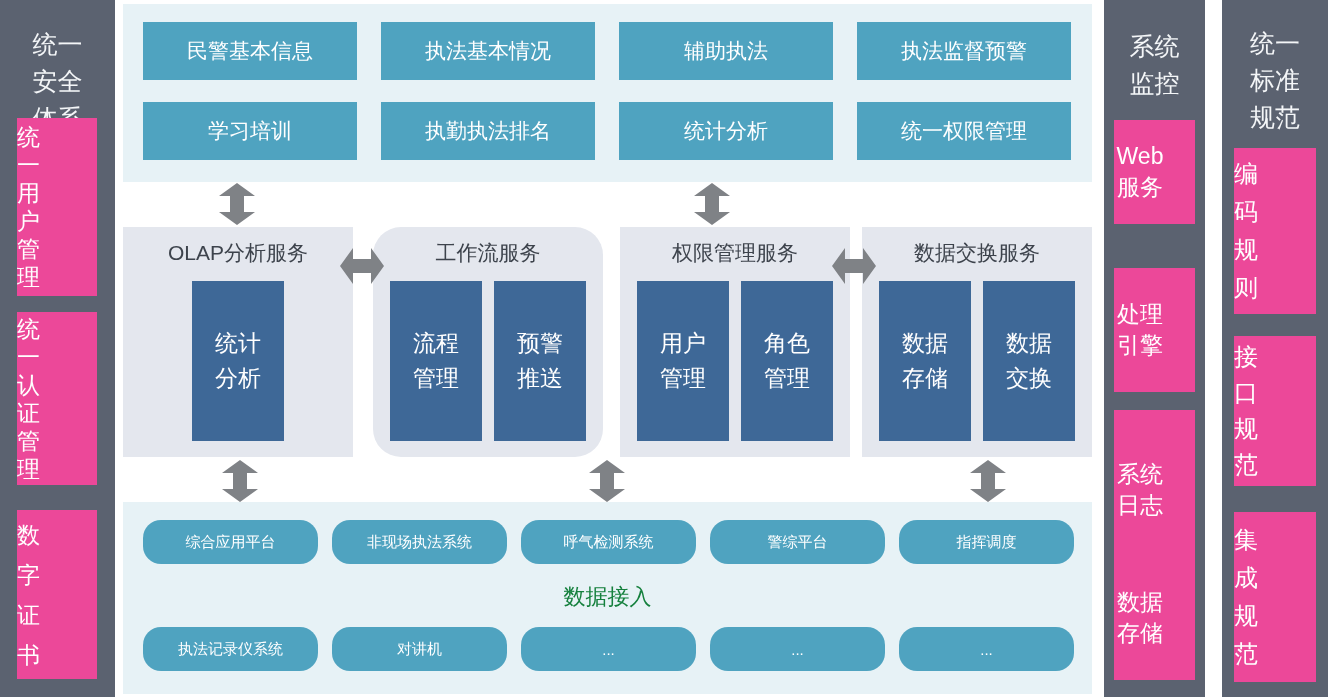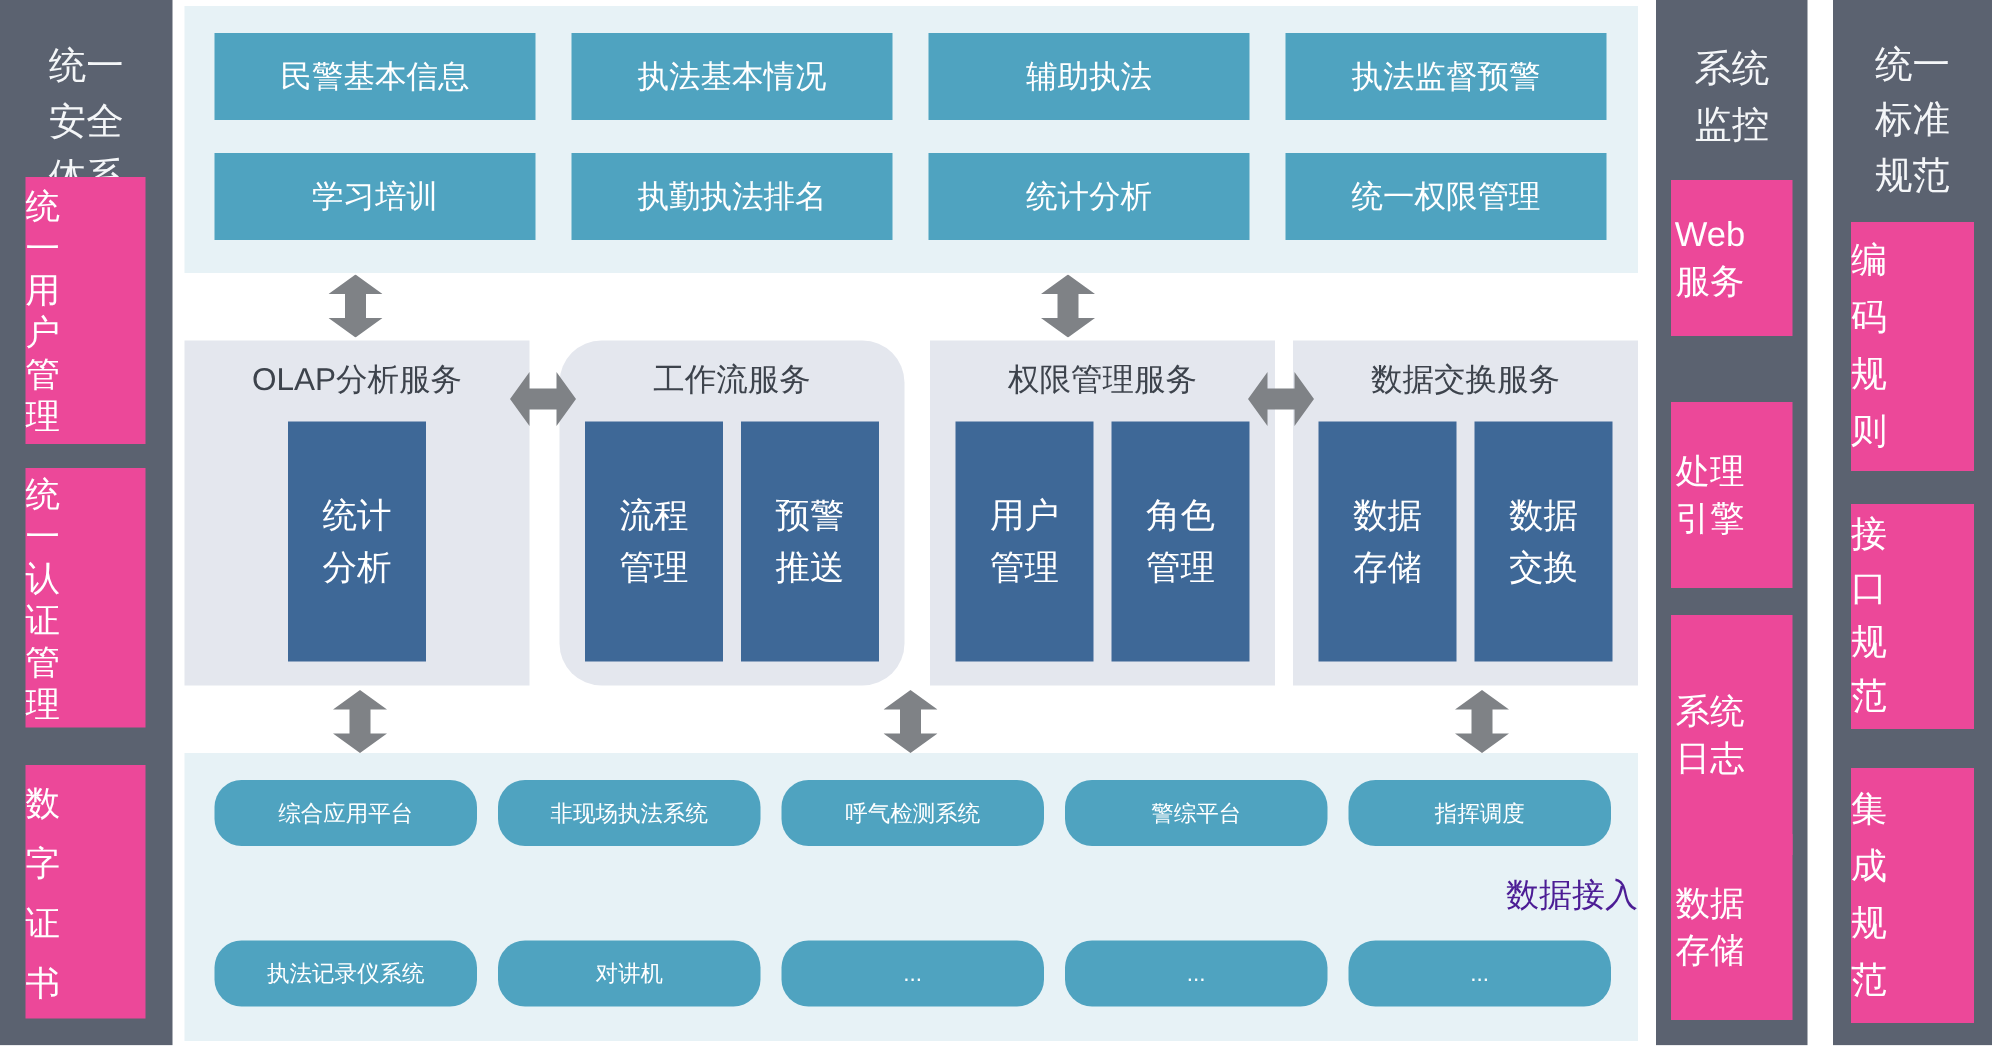--- a/index.html
+++ b/index.html
@@ -27,22 +27,22 @@
   
   .light-panel{position:absolute;left:123px;width:969px;background:#e7f2f6;}
   .panel-top{top:4px;height:178px;}
   .panel-bottom{top:502px;height:192px;}
 
   .teal-box{position:absolute;background:#4fa3c0;color:#ffffff;
             display:flex;align-items:center;justify-content:center;text-align:center;}
   .teal-top{width:214px;height:58px;font-size:21px;}
   .teal-bot{width:175px;height:44px;font-size:15px;border-radius:18px;}
 
-  .access-label{position:absolute;left:0;width:969px;top:80px;text-align:right;
-                color:#4c1d95;font-size:22px;font-weight:500;}
+  .access-label{position:absolute;left:0;width:969px;top:80px;text-align:center;
+                color:#15803d;font-size:22px;font-weight:500;}
 
   
   .service-panel{position:absolute;top:227px;width:230px;height:230px;background:#e4e7ee;}
   .service-title{margin-top:12px;text-align:center;color:#3d434c;font-size:21px;font-weight:500;}
   .service-boxes{display:flex;justify-content:center;gap:12px;margin-top:14px;}
   .service-box{width:92px;height:160px;background:#3e6897;color:#ffffff;
                display:flex;align-items:center;justify-content:center;text-align:center;
                font-size:23px;line-height:35px;}
   .service-box .two{width:2em;word-break:break-all;display:block;}
   .service-box .one{white-space:nowrap;display:block;}

